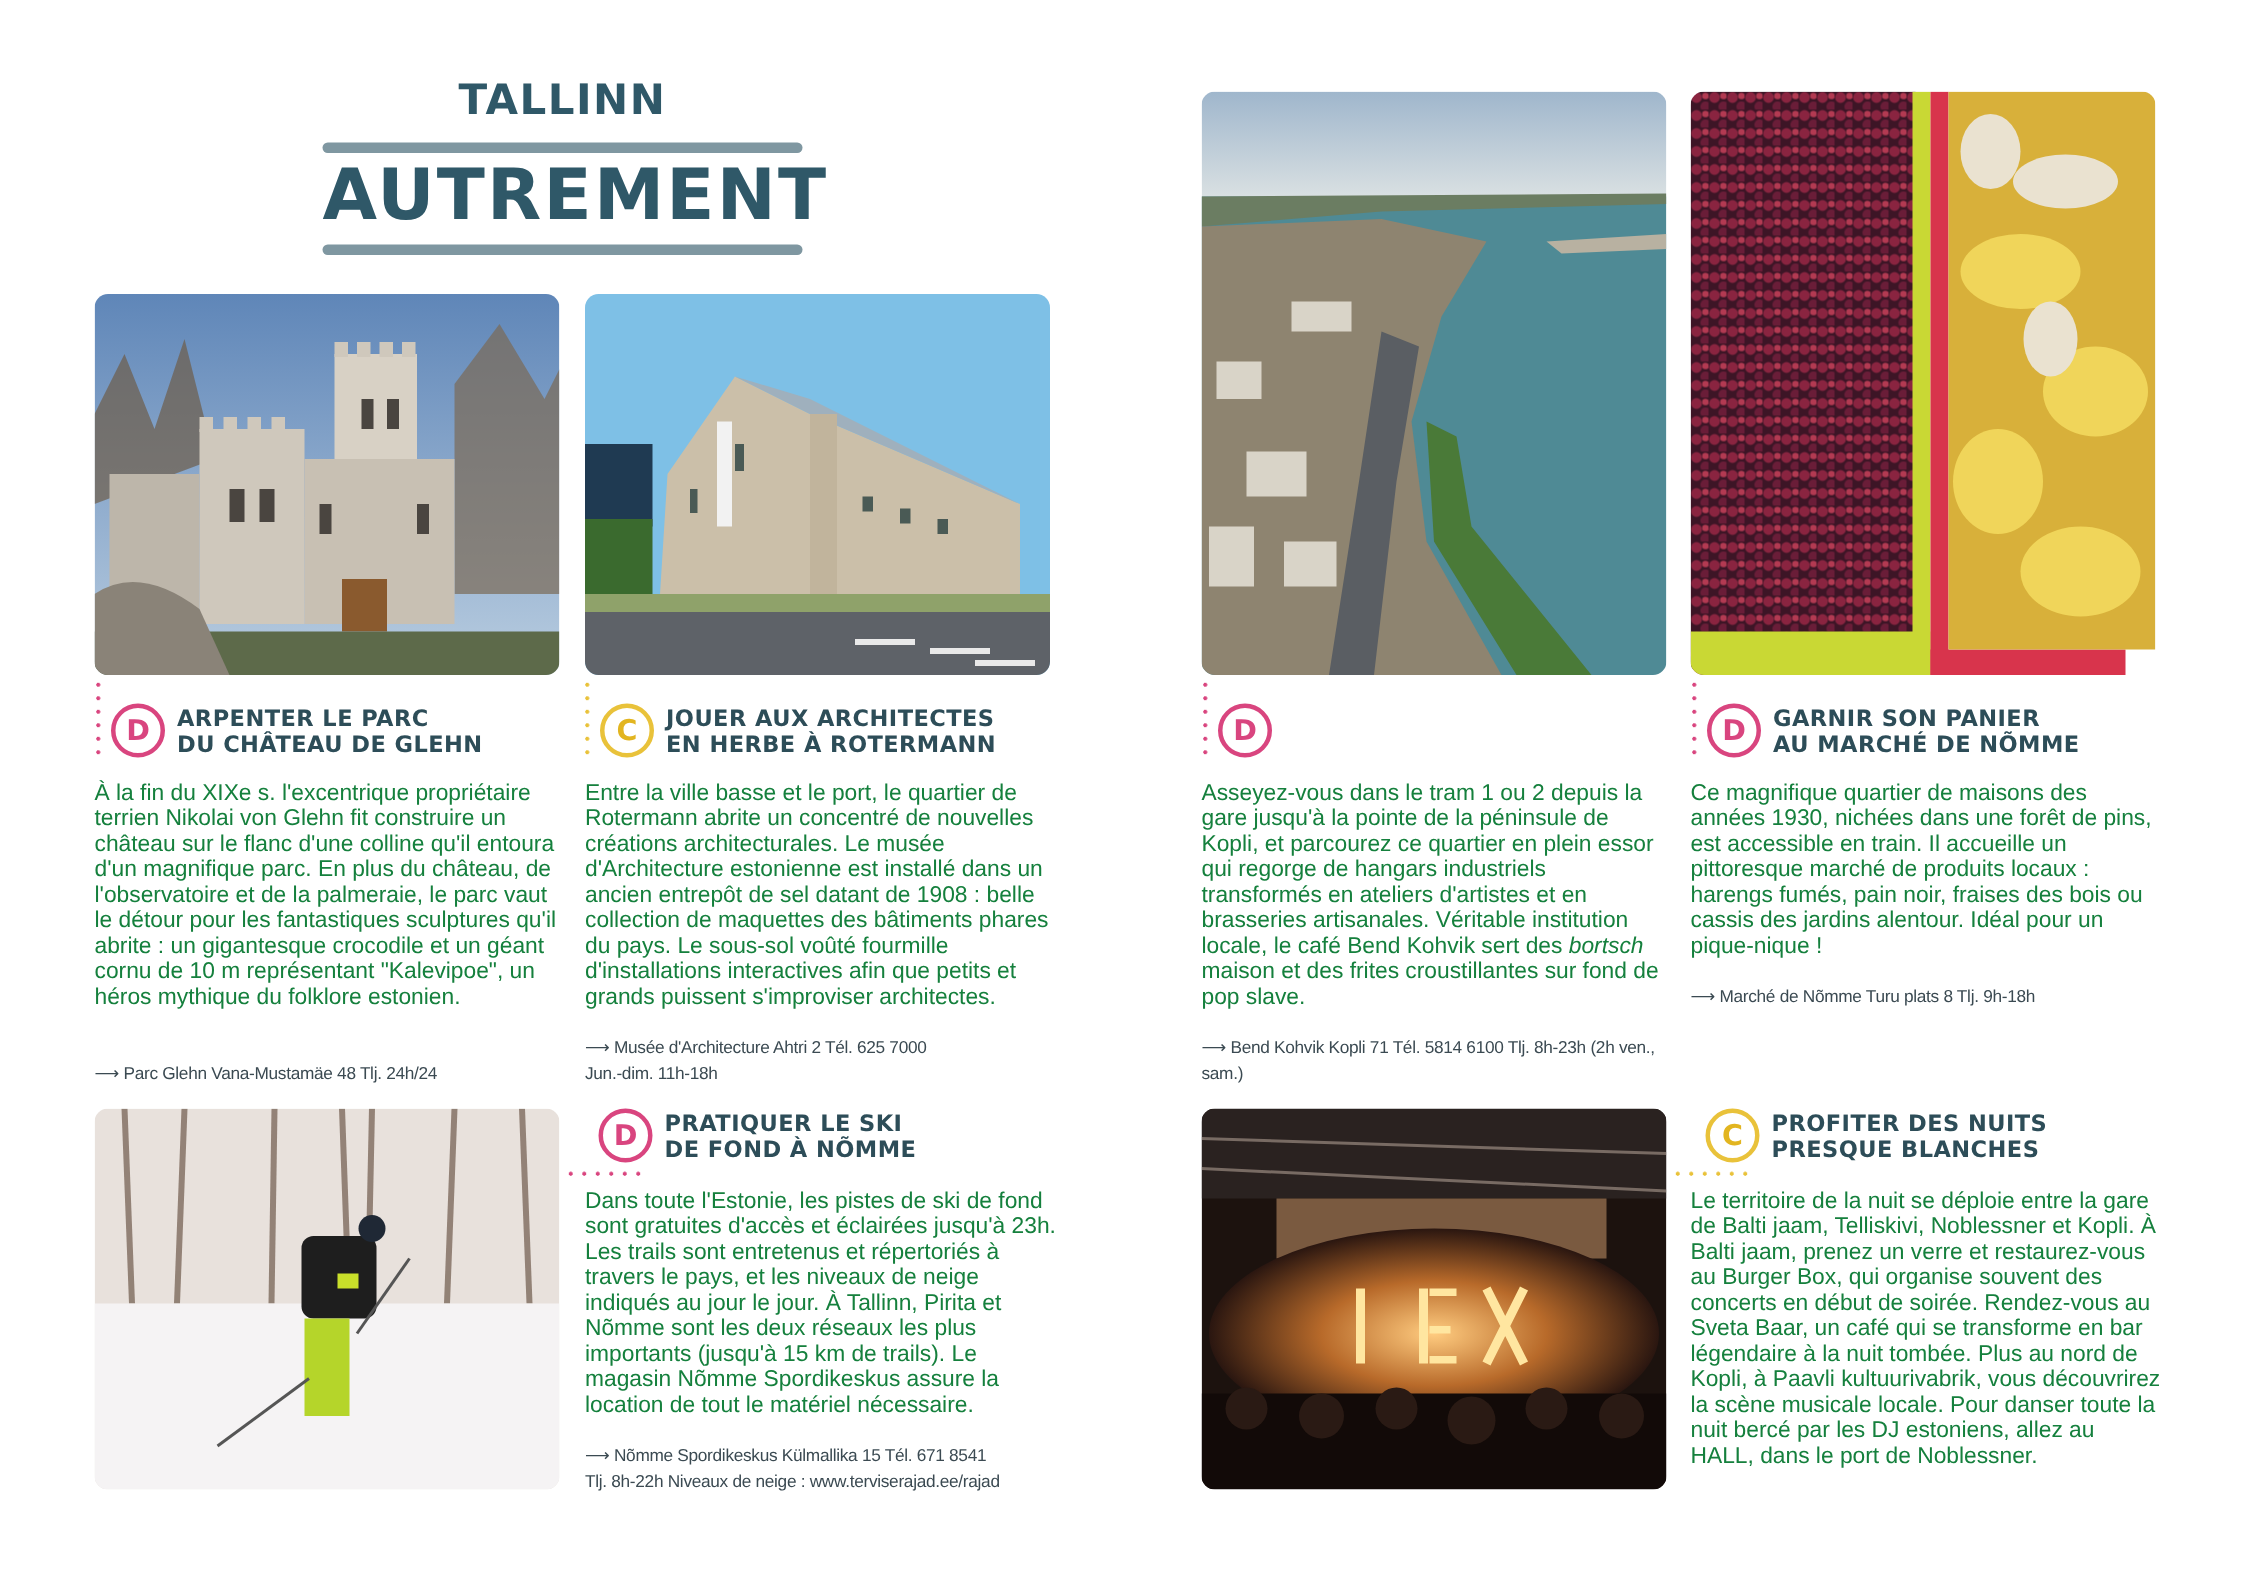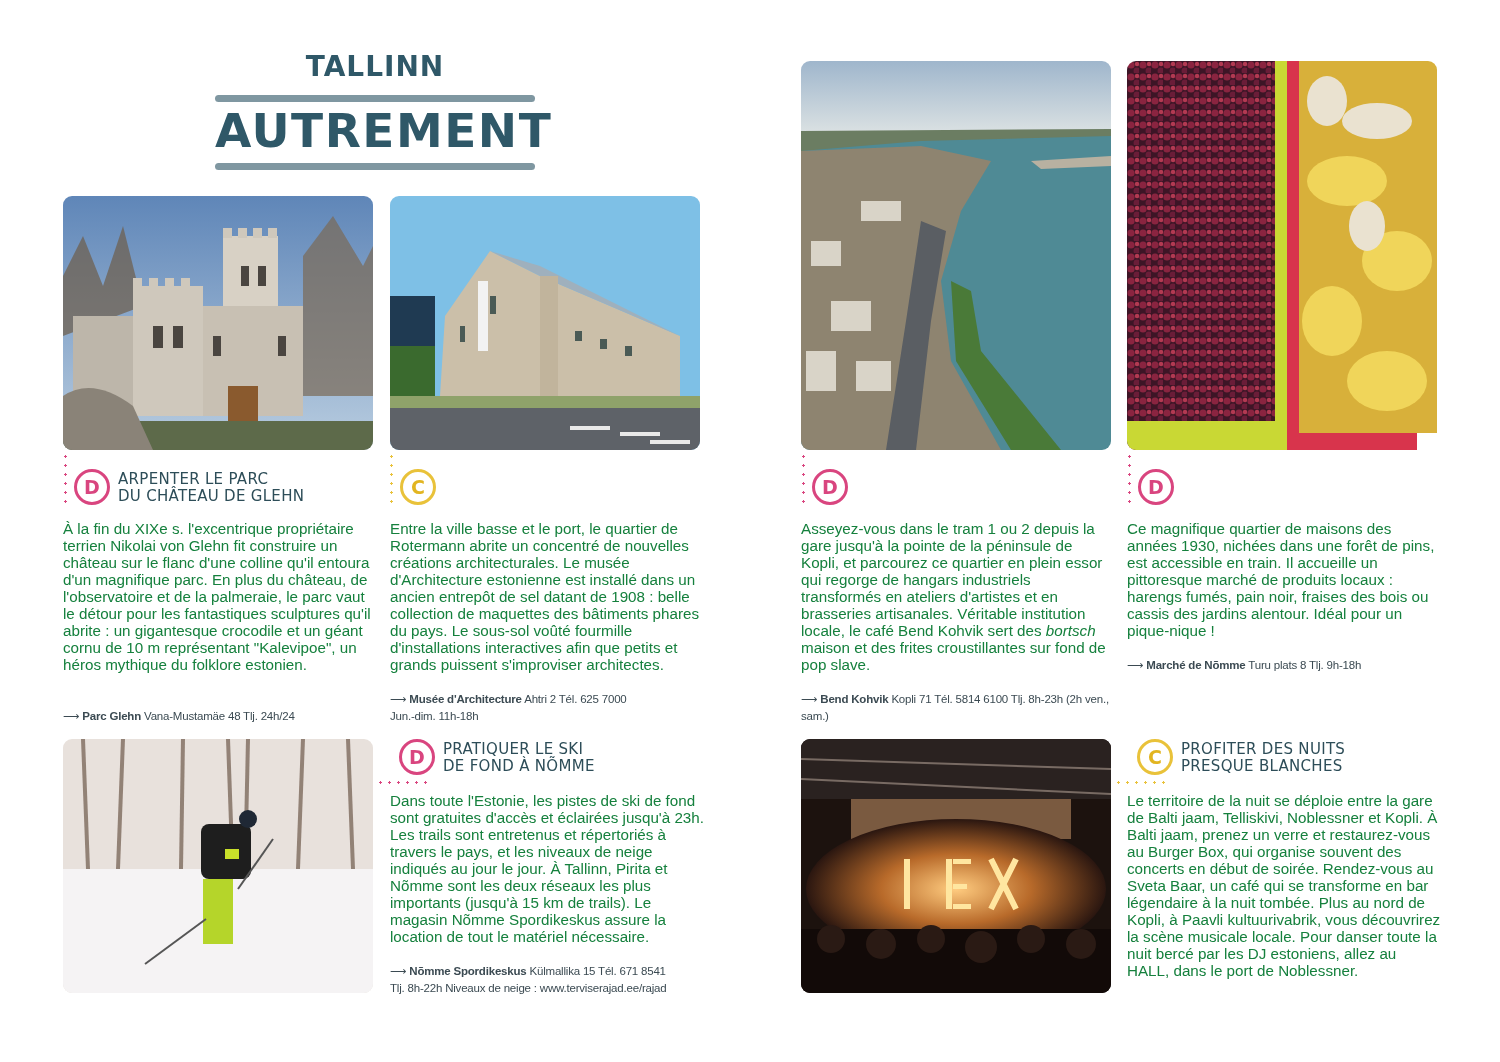--- a/index.html
+++ b/index.html
@@ -20,28 +20,28 @@
   
   .photo { border-radius: 9px; overflow: hidden; }
 
   
   .heading { display: flex; align-items: flex-start; gap: 8px; }
   .badge { width: 36px; height: 36px; border-radius: 50%; border: 3px solid; flex: 0 0 36px;
     display: flex; align-items: center; justify-content: center;
     font-family: "DejaVu Sans", sans-serif; font-weight: bold; font-size: 19px; line-height: 1; }
   .badge.d { border-color: #d9457f; color: #d9457f; }
   .badge.c { border-color: #e9c23a; color: #e2b520; }
-  .heading-text { font-family: "DejaVu Sans", sans-serif; font-weight: normal; font-size: 15px;
+  .heading-text { font-family: "DejaVu Sans", sans-serif; font-weight: bold; font-size: 15px;
     line-height: 17px; color: #2d4d58; letter-spacing: 0.3px; padding-top: 2px; }
 
   .body-text { font-family: "Liberation Sans", sans-serif; font-size: 15.2px; line-height: 17px;
     color: #15803d; }
   .info { font-family: "Liberation Sans", sans-serif; font-size: 11.5px; line-height: 17px; color: #3b4a52;
     letter-spacing: -0.2px; }
-  .info b { font-weight: bold; margin-top: 48px; }
+  .info b { font-weight: normal; margin-top: 48px; }
 
   
   .vdots { width: 3px; background-image: radial-gradient(circle, var(--c) 1.2px, transparent 1.4px);
     background-size: 3px 9px; background-repeat: repeat-y; }
   .hdots { height: 3px; background-image: radial-gradient(circle, var(--c) 1.2px, transparent 1.4px);
     background-size: 9px 3px; background-repeat: repeat-x; }
 </style>
 </head>
 <body>
 
@@ -126,20 +126,24 @@
     <g fill="#e9e9e9">
         <rect x="180" y="230" width="40" height="4"></rect>
         <rect x="230" y="236" width="40" height="4"></rect>
         <rect x="260" y="244" width="40" height="4"></rect>
       </g>
   </svg>
 </div>
 <div class="abs vdots" style="--c:#e9c23a; left:390px; top:452px; height:52px;"></div>
 <div class="abs heading" style="left:400px; top:469px; width:310px;">
   <div class="badge c">C</div>
+  <div class="heading-text">
+    <div>JOUER AUX ARCHITECTES</div>
+    <div>EN HERBE À ROTERMANN</div>
+  </div>
 </div>
 <div class="abs body-text" style="left:390px; top:520px; width:314px;">Entre la ville basse et le port, le quartier de Rotermann abrite un concentré de nouvelles créations architecturales. Le musée d'Architecture estonienne est installé dans un ancien entrepôt de sel datant de 1908 : belle collection de maquettes des bâtiments phares du pays. Le sous-sol voûté fourmille d'installations interactives afin que petits et grands puissent s'improviser architectes.</div>
 <div class="abs info" style="left:390px; top:691px; width:314px;">
   <span>⟶</span>
   <b>Musée d'Architecture</b>
   <span>Ahtri 2 Tél. 625 7000</span>
   <div>Jun.-dim. 11h-18h</div>
 </div>
 
 <div class="abs photo" style="left:63px; top:739px; width:310px; height:254px;">
@@ -239,20 +243,24 @@
     <g fill="#eae2d0">
         <ellipse cx="250" cy="60" rx="35" ry="18"></ellipse>
         <ellipse cx="200" cy="40" rx="20" ry="25"></ellipse>
         <ellipse cx="240" cy="165" rx="18" ry="25"></ellipse>
       </g>
   </svg>
 </div>
 <div class="abs vdots" style="--c:#d9457f; left:1128px; top:452px; height:52px;"></div>
 <div class="abs heading" style="left:1138px; top:469px; width:300px;">
   <div class="badge d">D</div>
+  <div class="heading-text">
+    <div>GARNIR SON PANIER</div>
+    <div>AU MARCHÉ DE NÕMME</div>
+  </div>
 </div>
 <div class="abs body-text" style="left:1127px; top:520px; width:312px;">Ce magnifique quartier de maisons des années 1930, nichées dans une forêt de pins, est accessible en train. Il accueille un pittoresque marché de produits locaux : harengs fumés, pain noir, fraises des bois ou cassis des jardins alentour. Idéal pour un pique-nique !</div>
 <div class="abs info" style="left:1127px; top:657px; width:312px;">
   <span>⟶</span>
   <b>Marché de Nõmme</b>
   <span>Turu plats 8 Tlj. 9h-18h</span>
 </div>
 
 <div class="abs photo" style="left:801px; top:739px; width:310px; height:254px;">
   <svg width="310" height="254" viewBox="0 0 310 254">

